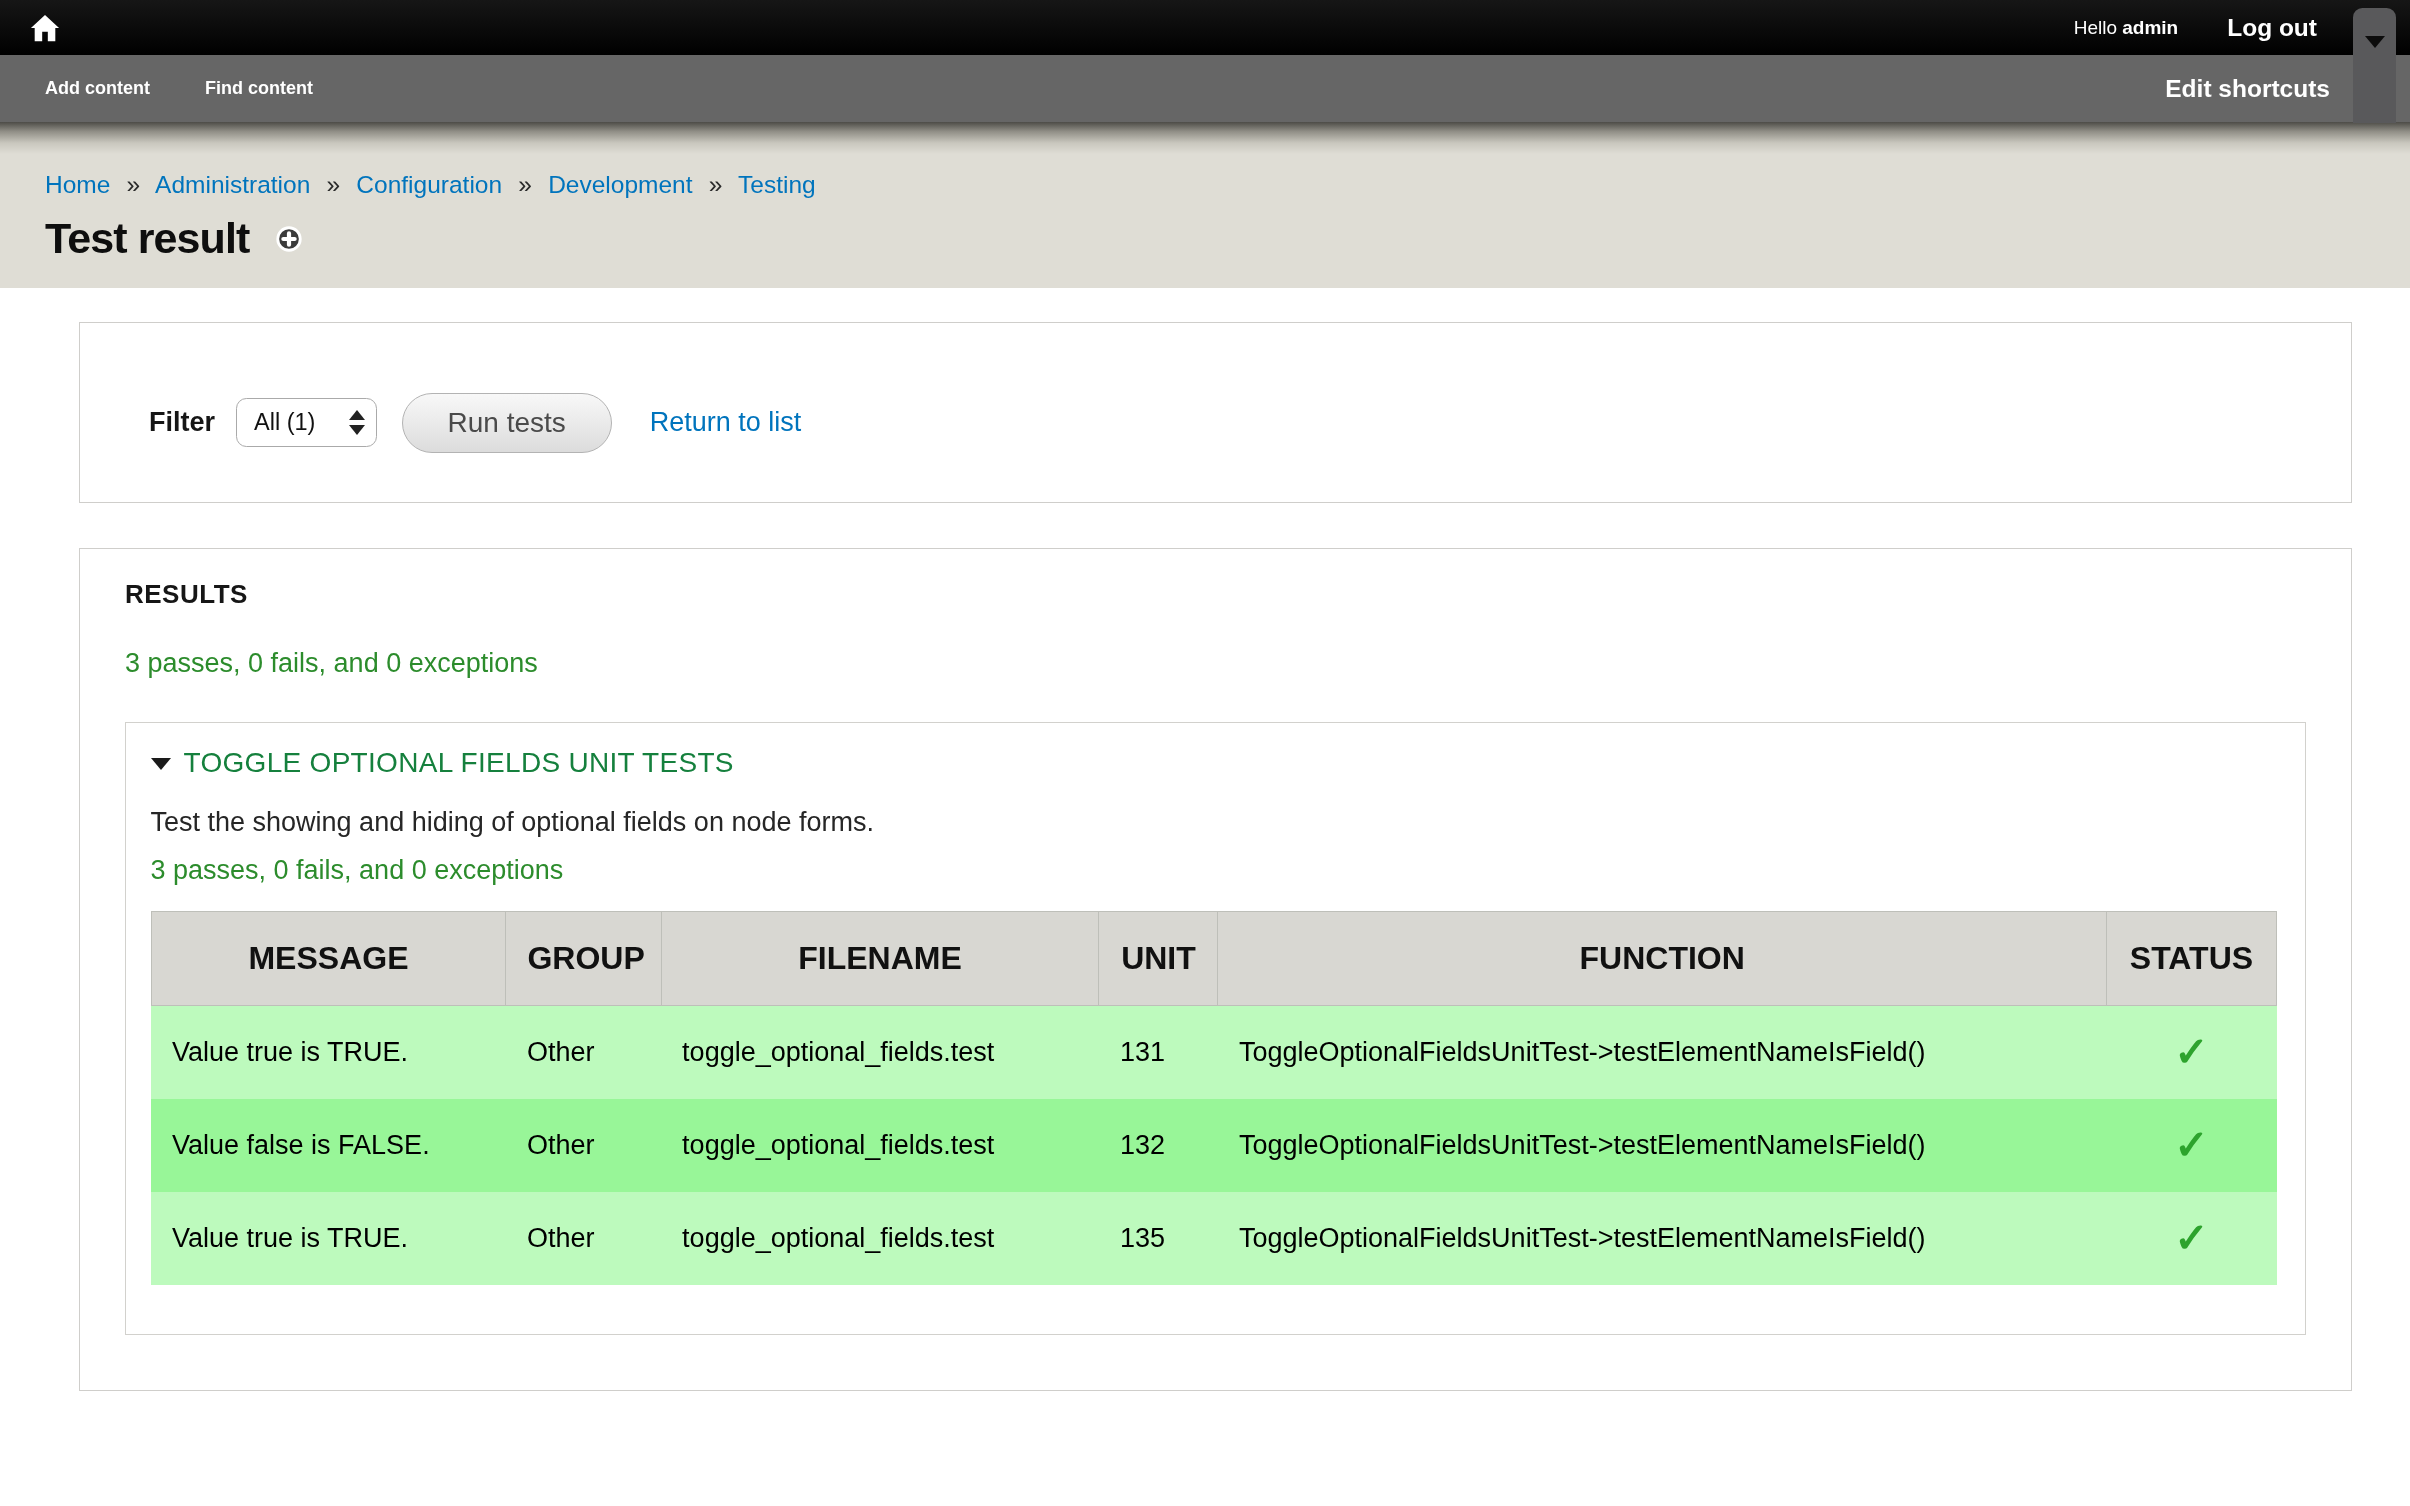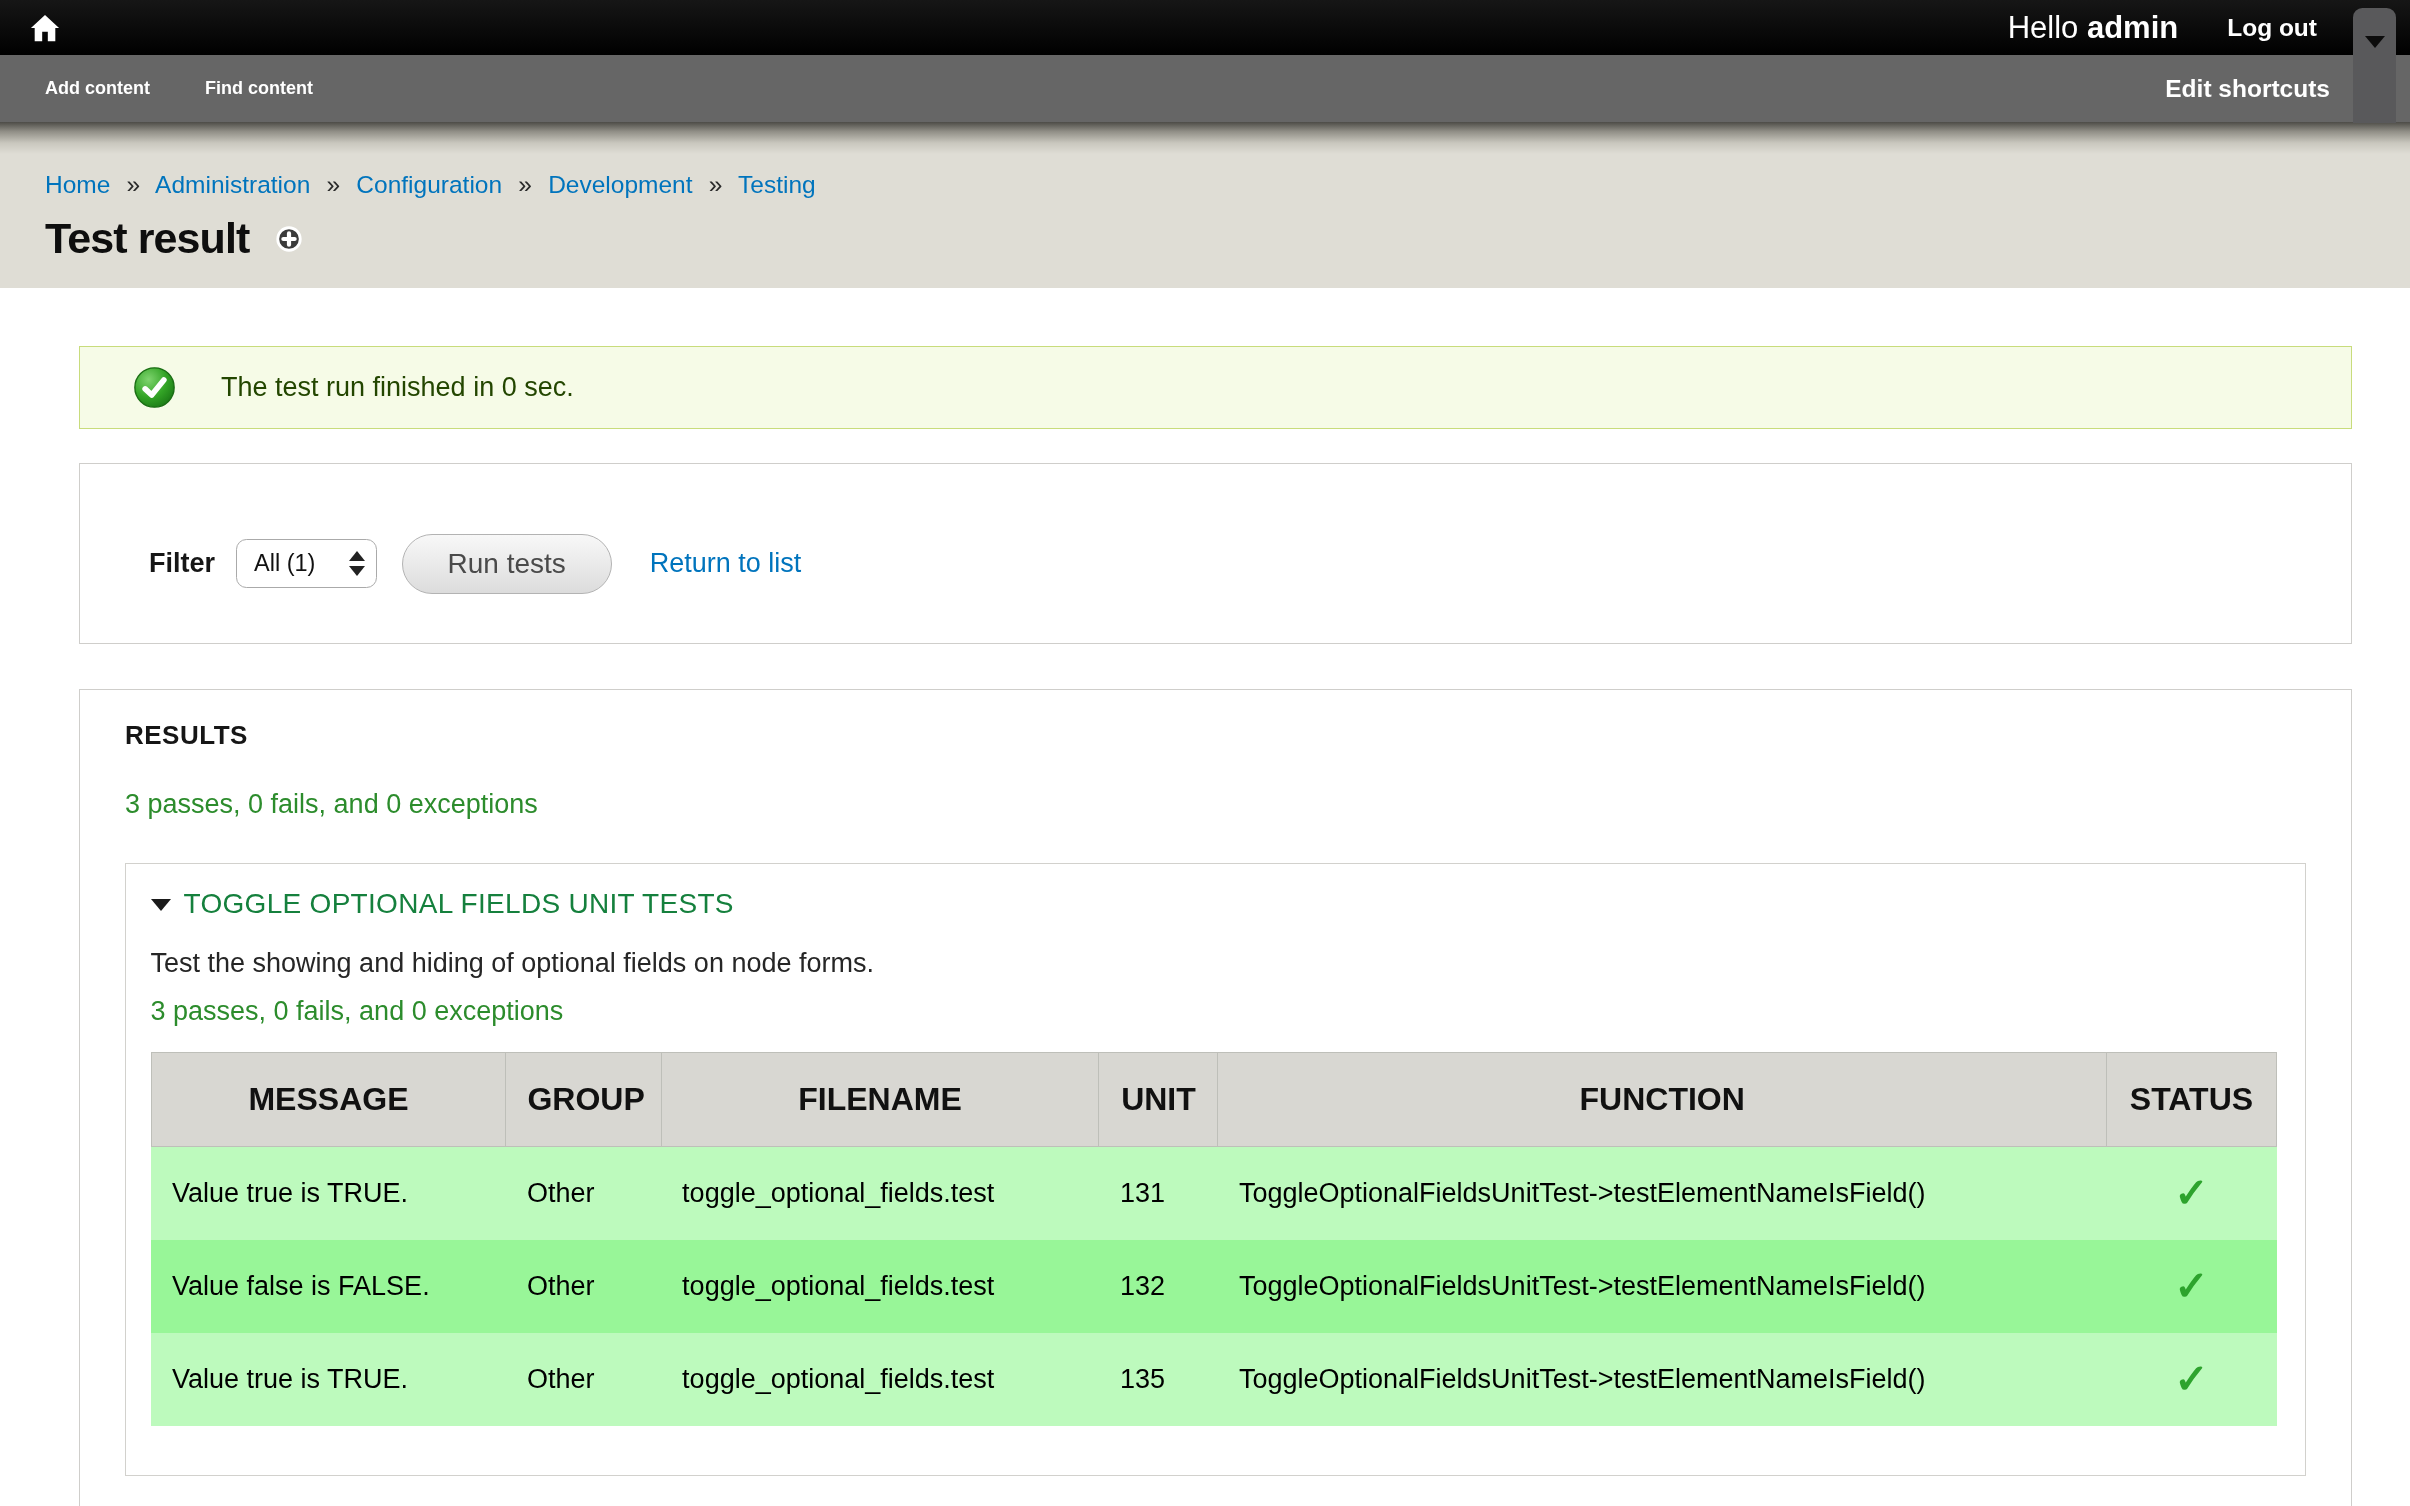--- a/index.html
+++ b/index.html
@@ -22,21 +22,21 @@
   .toolbar .menu { display:flex; align-items:center; margin-left:13px; }
   .toolbar .menu-item {
     color:#fff; font-size:24.5px; font-weight:bold;
     padding:8.5px 21px; margin:0 1.9px; border-radius:21px;
     text-shadow:0 0.9px 1.9px rgba(0,0,0,.6);
   }
   .toolbar .menu-item.active {
     background:linear-gradient(#b0b0b0,#7f7f7f);
   }
   .toolbar .right { margin-left:auto; display:flex; align-items:center; margin-right:81px; }
-  .toolbar .user { color:#fff; font-size:31px; margin-right:49px;text-align:right; }
+  .toolbar .user { color:#fff; font-size:19px; margin-right:49px;text-align:right; }
   .toolbar .user b { font-weight:bold; }
   .toolbar .logout { color:#fff; font-size:24.5px; font-weight:bold; }
 
   .toggle-tab {
     position:absolute; top:7.5px; right:15px; width:43px; height:115px;
     background:#59595b; border-radius:9.4px 9.4px 0 0; z-index:5;
     display:flex; justify-content:center;
   }
   .toggle-tab .tri {
     margin-top:28px; width:0; height:0;
@@ -180,36 +180,20 @@
       <svg width="30" height="30" viewBox="0 0 32 32">
         <circle cx="16" cy="16" r="12" fill="#3a3a3a" stroke="#fff" stroke-width="3"></circle>
         <path d="M16 10v12M10 16h12" stroke="#fff" stroke-width="4.5" stroke-linecap="round"></path>
       </svg>
     </span>
   </div>
 </div>
 
 <div class="content">
 
-  <div class="status-box">
-    <span style="display:flex;">
-      <svg width="43" height="43" viewBox="0 0 46 46">
-        <defs>
-          <radialGradient id="g1" cx="35%" cy="30%" r="75%">
-            <stop offset="0%" stop-color="#7fd46f"></stop>
-              <stop offset="60%" stop-color="#33a426"></stop>
-              <stop offset="100%" stop-color="#1d7d17"></stop>
-          </radialGradient>
-        </defs>
-        <circle cx="23" cy="23" r="21" fill="url(#g1)" stroke="#1a6e14" stroke-width="1.5"></circle>
-        <path d="M13 24.5 20 31 33 15" fill="none" stroke="#fff" stroke-width="6" stroke-linecap="round" stroke-linejoin="round"></path>
-      </svg>
-    </span>
-    <span class="msg">The test run finished in 0 sec.</span>
-  </div>
 
   <div class="panel actions">
     <div class="actions-row">
       <span class="filter-label">Filter</span>
       <div class="select">
         <span>All (1)</span>
         <span class="arrows">
             <span class="up"></span>
             <span class="down"></span>
           </span>

